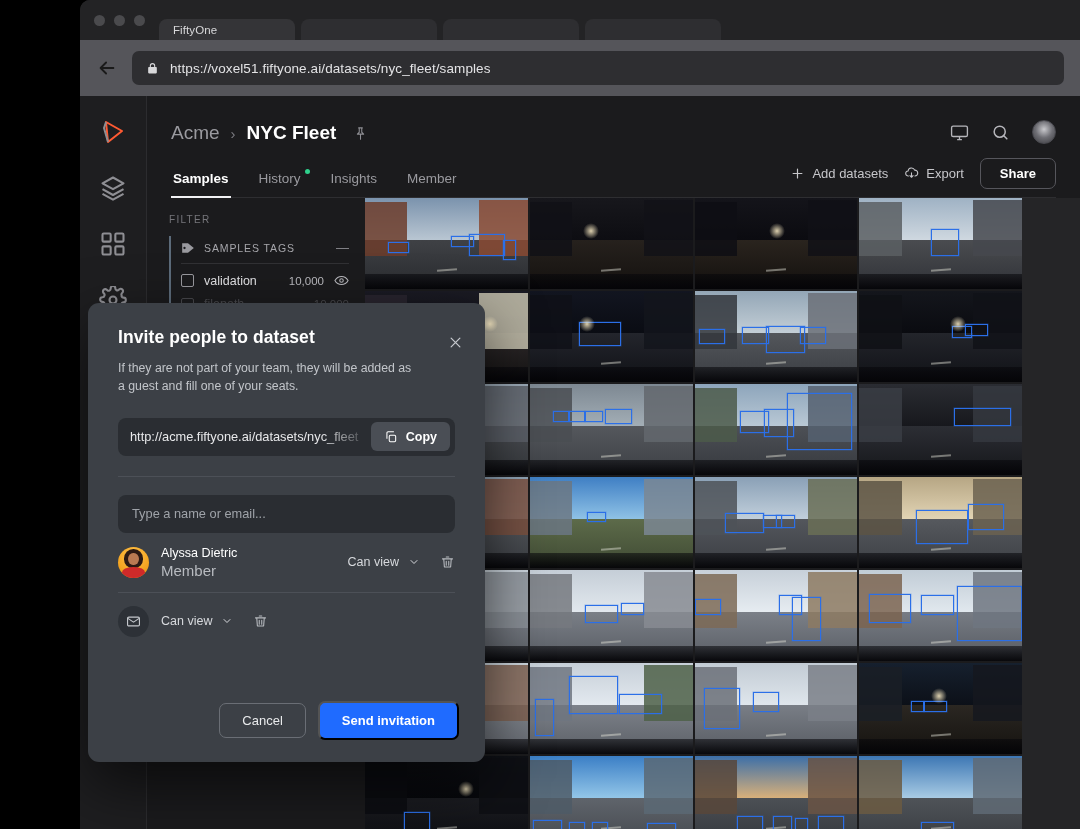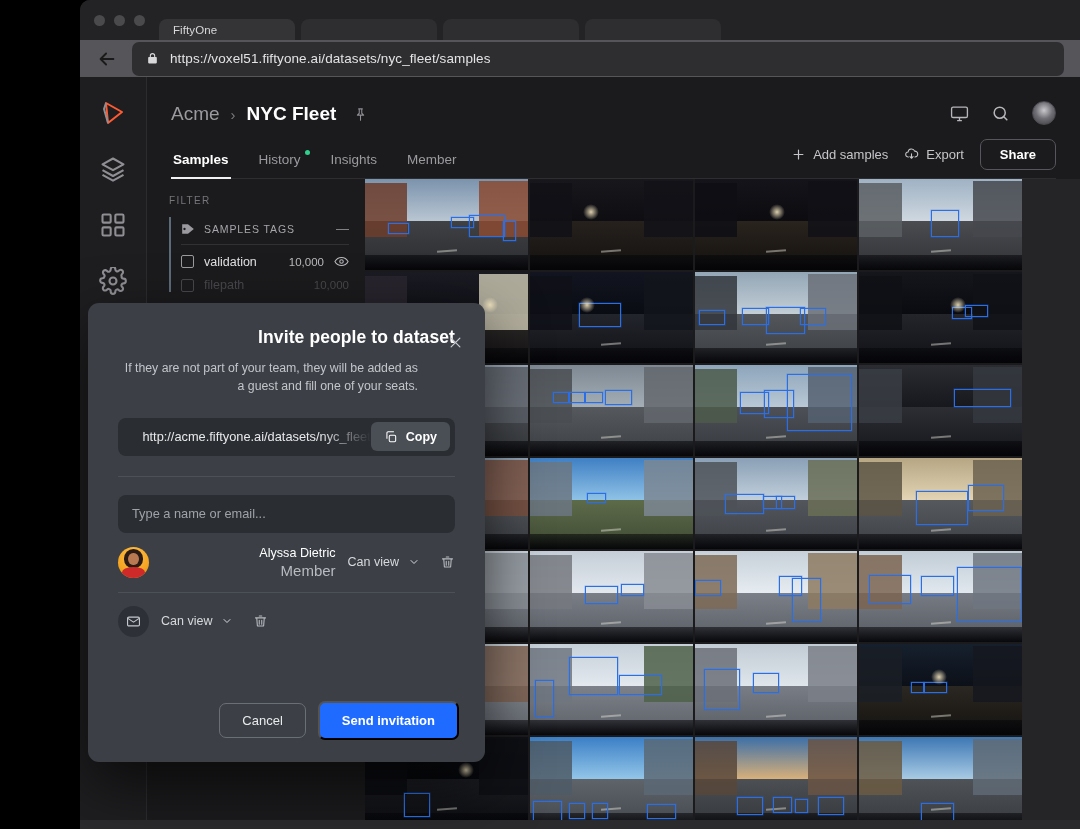--- a/index.html
+++ b/index.html
@@ -22,21 +22,21 @@
   }
   .dots { display: flex; gap: 9px; align-items: center; height: 40px; padding: 0 14px 0 4px; }
   .dot { width: 11px; height: 11px; border-radius: 50%; background: #4a4a4d; }
   .tab {
     width: 136px; height: 21px; border-radius: 8px 8px 0 0;
     background: #343437; margin-right: 6px; display: flex; align-items: center;
     padding: 0 14px; font-size: 11.5px; color: #d8d8da; letter-spacing: .1px;
   }
   .tab.inactive { background: #2e2e31; }
   .urlbar-wrap {
-    height: 37px; display: flex; align-items: center; gap: 14px;
+    height: 56px; display: flex; align-items: center; gap: 14px;
     padding: 0 16px; background: #55555a;
   }
   .back-arrow { width: 22px; height: 22px; color: #1a1a1a; flex: none; }
   .urlbox {
     flex: 1; height: 34px; background: #2e2e31; border-radius: 7px;
     display: flex; align-items: center; gap: 11px; padding: 0 14px;
   }
   .lock { width: 13px; height: 15px; flex: none; }
   .url-text { font-size: 13.5px; color: #e3e3e5; letter-spacing: .1px; }
 
@@ -103,21 +103,21 @@
   .hood { position:absolute; left:0; right:0; bottom:0; height:17%; background:linear-gradient(180deg,rgba(6,6,10,.55),rgba(4,4,7,.95)); }
   .bldgL { position:absolute; left:0; top:4%; width:26%; bottom:36%; }
   .bldgR { position:absolute; right:0; top:2%; width:30%; bottom:36%; }
   .lane { position:absolute; bottom:20%; left:44%; width:12%; height:2px; background:rgba(230,230,220,.45); transform:rotate(-4deg); }
   .bbox { position: absolute; border: 1.6px solid #2b6fe8; box-shadow: 0 0 0 .5px rgba(43,111,232,.4); }
   .glow { position:absolute; border-radius:50%; background: radial-gradient(circle, rgba(255,240,200,.85), rgba(255,220,150,0) 70%); }
 
   
   .modal-shadow { position: absolute; left: 8px; top: 303px; width: 397px; height: 459px;
     background: #3c4046; border-radius: 11px; box-shadow: 0 22px 60px rgba(0,0,0,.62); overflow: hidden; }
-  .m-pad { padding: 24px 30px 0 30px; text-align: right; }
+  .m-pad { padding: 24px 30px 0 30px; }
   .m-title { font-size: 17.5px; font-weight: bold; color: #fff; letter-spacing: .1px; }
   .m-close { position: absolute; right: 22px; top: 32px; width: 15px; height: 15px; color: #c3c6cb; }
   .m-sub { margin-top: 11px; font-size: 12.3px; line-height: 1.5; color: #c2c5ca; max-width: 300px; }
   .m-linkrow { margin: 22px 0 0 0; display: flex; align-items: center; background: #2a2d32; border-radius: 8px; height: 38px; padding: 0 5px 0 0; }
   .m-link { flex: 1; font-size: 12.8px; color: #e8e9eb; padding-left: 12px; white-space: nowrap; overflow: hidden;
             -webkit-mask-image: linear-gradient(90deg,#000 80%,transparent 100%); mask-image: linear-gradient(90deg,#000 80%,transparent 100%); }
   .copy-btn { display: flex; align-items: center; gap: 8px; background: #4a4e55; border-radius: 6px;
               height: 29px; padding: 0 13px; font-size: 12.5px; color: #fff; font-weight: bold; }
   .copy-btn svg { width: 14px; height: 14px; }
   .m-hr { margin: 20px 0 0 0; height: 1px; background: #4c5057; }
@@ -253,21 +253,21 @@
               <div class="apptab">
                 <span>Member</span>
               </div>
             </div>
 
             <div class="topactions">
               <div class="act">
                 <svg viewBox="0 0 24 24" fill="none" stroke="currentColor" stroke-width="1.9">
                   <path d="M12 5v14M5 12h14" stroke-linecap="round"></path>
                 </svg>
-                <span>Add samples</span>
+                <span>Add datasets</span>
               </div>
               <div class="act">
                 <svg viewBox="0 0 24 24" fill="none" stroke="currentColor" stroke-width="1.7">
                   <path d="M7 16a4 4 0 01-.5-8 5.5 5.5 0 0110.6-1.4A4 4 0 0117.5 16" stroke-linecap="round"></path>
                   <path d="M12 11v7m0 0l-2.5-2.5M12 18l2.5-2.5" stroke-linecap="round" stroke-linejoin="round"></path>
                 </svg>
                 <span>Export</span>
               </div>
               <button class="share-btn">Share</button>
             </div>

